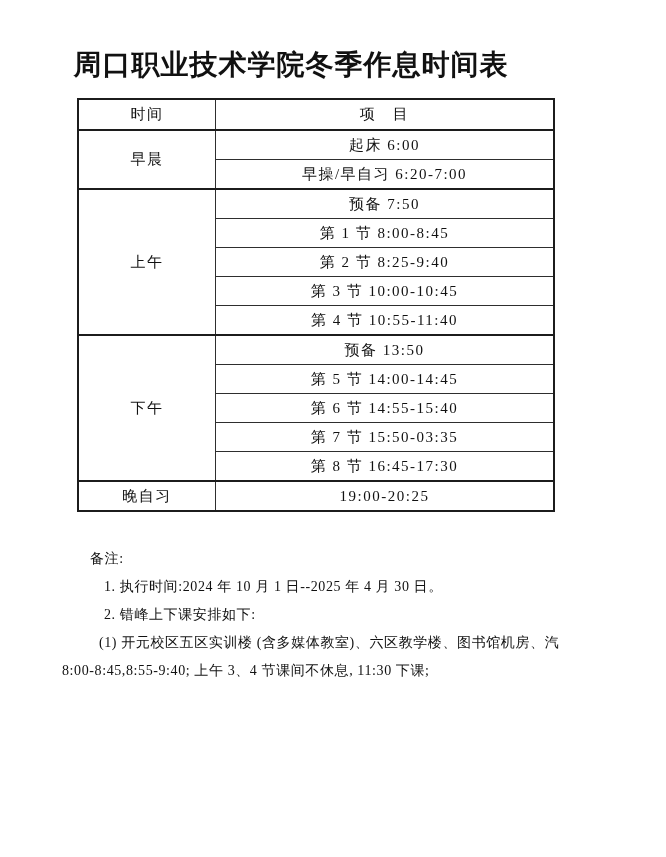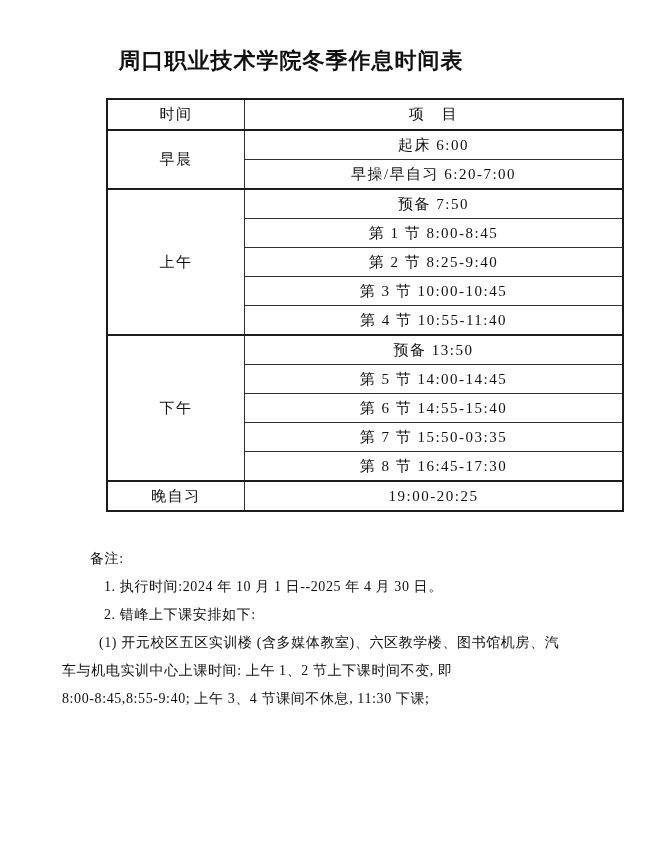--- a/index.html
+++ b/index.html
@@ -14,30 +14,30 @@
     font-family: "Liberation Serif", "DejaVu Serif", serif;
     color: #111111;
     overflow: hidden;
   }
   .doc-title {
     position: absolute;
     top: 46px;
     left: 0;
     width: 582px;
     text-align: center;
-    font-size: 22px;
+    font-size: 28px;
     font-weight: bold;
     letter-spacing: 1px;
     white-space: pre;
   }
   table.schedule {
     position: absolute;
-    left: 106px;
+    left: 77px;
     top: 98px;
-    width: 518px;
+    width: 478px;
     border-collapse: collapse;
     table-layout: fixed;
     border: 2px solid #1c1c1c;
   }
   table.schedule td {
     border: 1px solid #2e2e2e;
     height: 28px;
     padding: 0;
     text-align: center;
     vertical-align: middle;
@@ -130,17 +130,16 @@
         <td class="c2">19:00-20:25</td>
       </tr>
     </tbody>
   </table>
 
   <div class="notes">
     <div class="note-line ind-a">备注:</div>
     <div class="note-line ind-b">1. 执行时间:2024 年 10 月 1 日--2025 年 4 月 30 日。</div>
     <div class="note-line ind-b">2. 错峰上下课安排如下:</div>
     <div class="note-line ind-c">(1) 开元校区五区实训楼 (含多媒体教室)、六区教学楼、图书馆机房、汽</div>
-    <div class="note-line">车与机电实训中心上课时间: 上午 1、2 节上下课时间不变, 即</div>
     <div class="note-line">8:00-8:45,8:55-9:40; 上午 3、4 节课间不休息, 11:30 下课;</div>
   </div>
 
 </div>
 
 </body></html>

